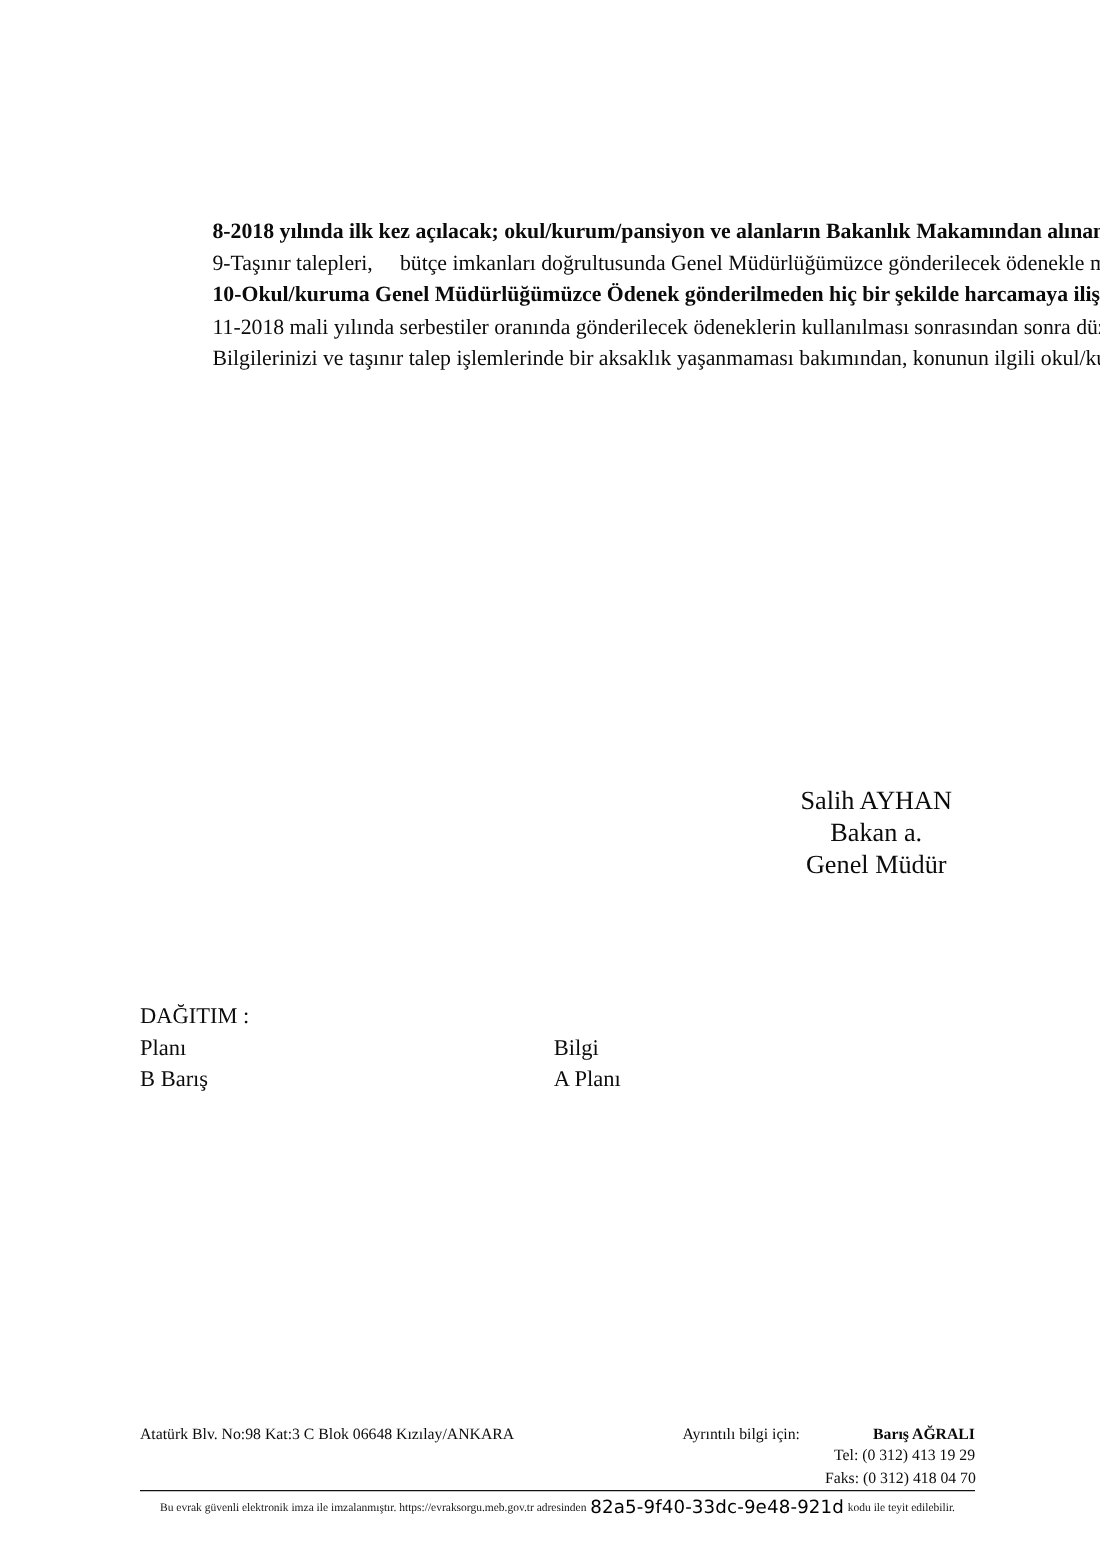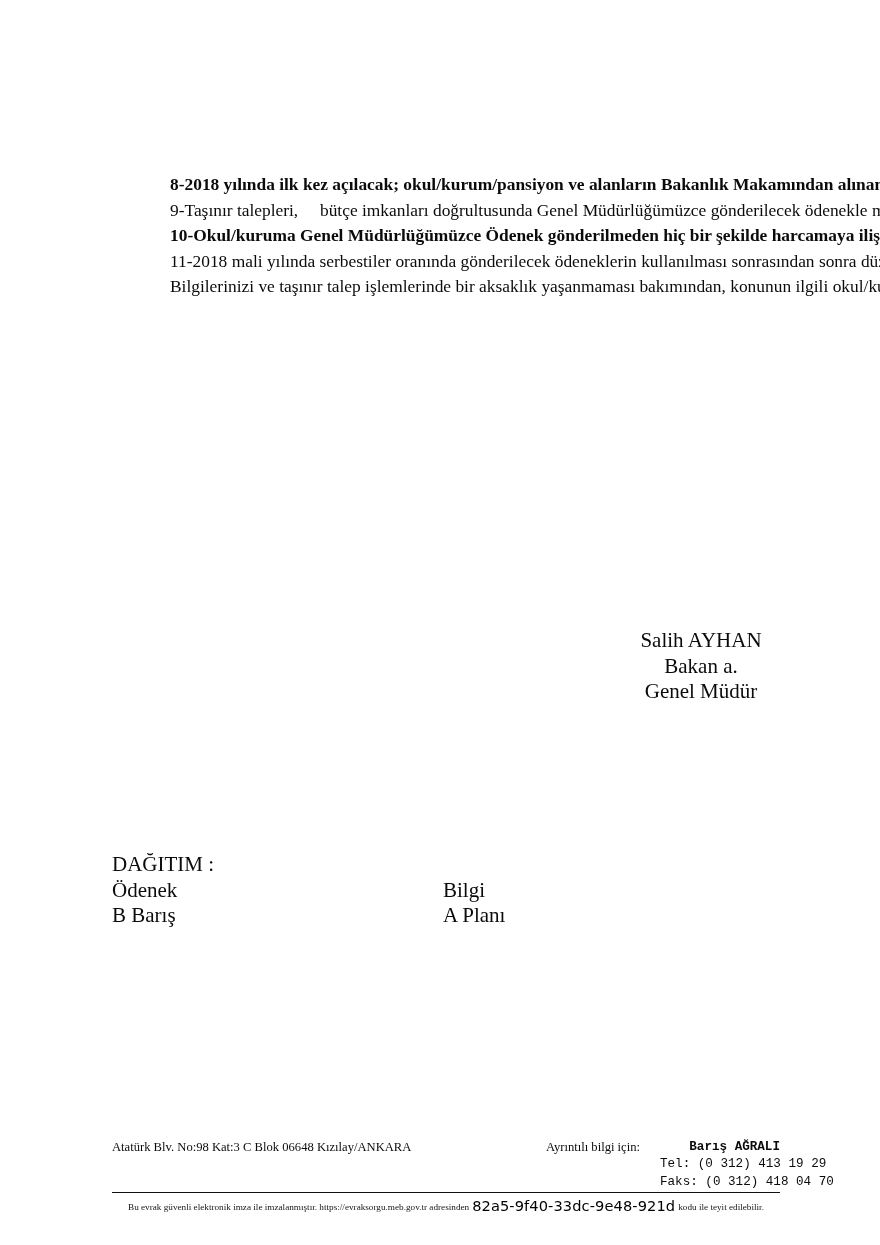--- a/index.html
+++ b/index.html
@@ -45,23 +45,23 @@
     text-align: center;
     font-size: 21px;
     line-height: 25.5px;
   }
   .signature div { white-space: nowrap; }
 
   
   .dagitim {
     position: absolute;
     left: 112px;
-    top: 852px;
+    top: 800px;
     width: 668px;
-    font-size: 21px;
+    font-size: 18px;
     line-height: 25.5px;
   }
   .dagitim .row {
     position: relative;
     height: 25.5px;
   }
   .dagitim .col-right {
     position: absolute;
     left: 331px;
     top: 0;
@@ -94,21 +94,20 @@
     text-align: left;
     margin-left: 24px;
   }
   .footer-right {
     position: absolute;
     left: 548px;
     top: 0;
     width: 120px;
     text-align: right;
     white-space: nowrap;
-    font-family: Liberation Mono, monospace;
   }
   .footer-right .name {
     font-weight: bold;
     font-size: 12.6px;
   }
   .footer-rule {
     position: absolute;
     left: 112px;
     top: 1192px;
     width: 668px;
@@ -154,21 +153,21 @@
     <div>Salih AYHAN</div>
     <div>Bakan a.</div>
     <div>Genel Müdür</div>
   </div>
 
   <div class="dagitim">
     <div class="row">
       <span>DAĞITIM :</span>
     </div>
     <div class="row">
-      <span>Ödenek</span>
+      <span>Planı</span>
       <span class="col-right">Bilgi</span>
     </div>
     <div class="row">
       <span>B Barış</span>
       <span class="col-right">A Planı</span>
     </div>
   </div>
 
   <div class="footer">
     <div class="footer-grid">

